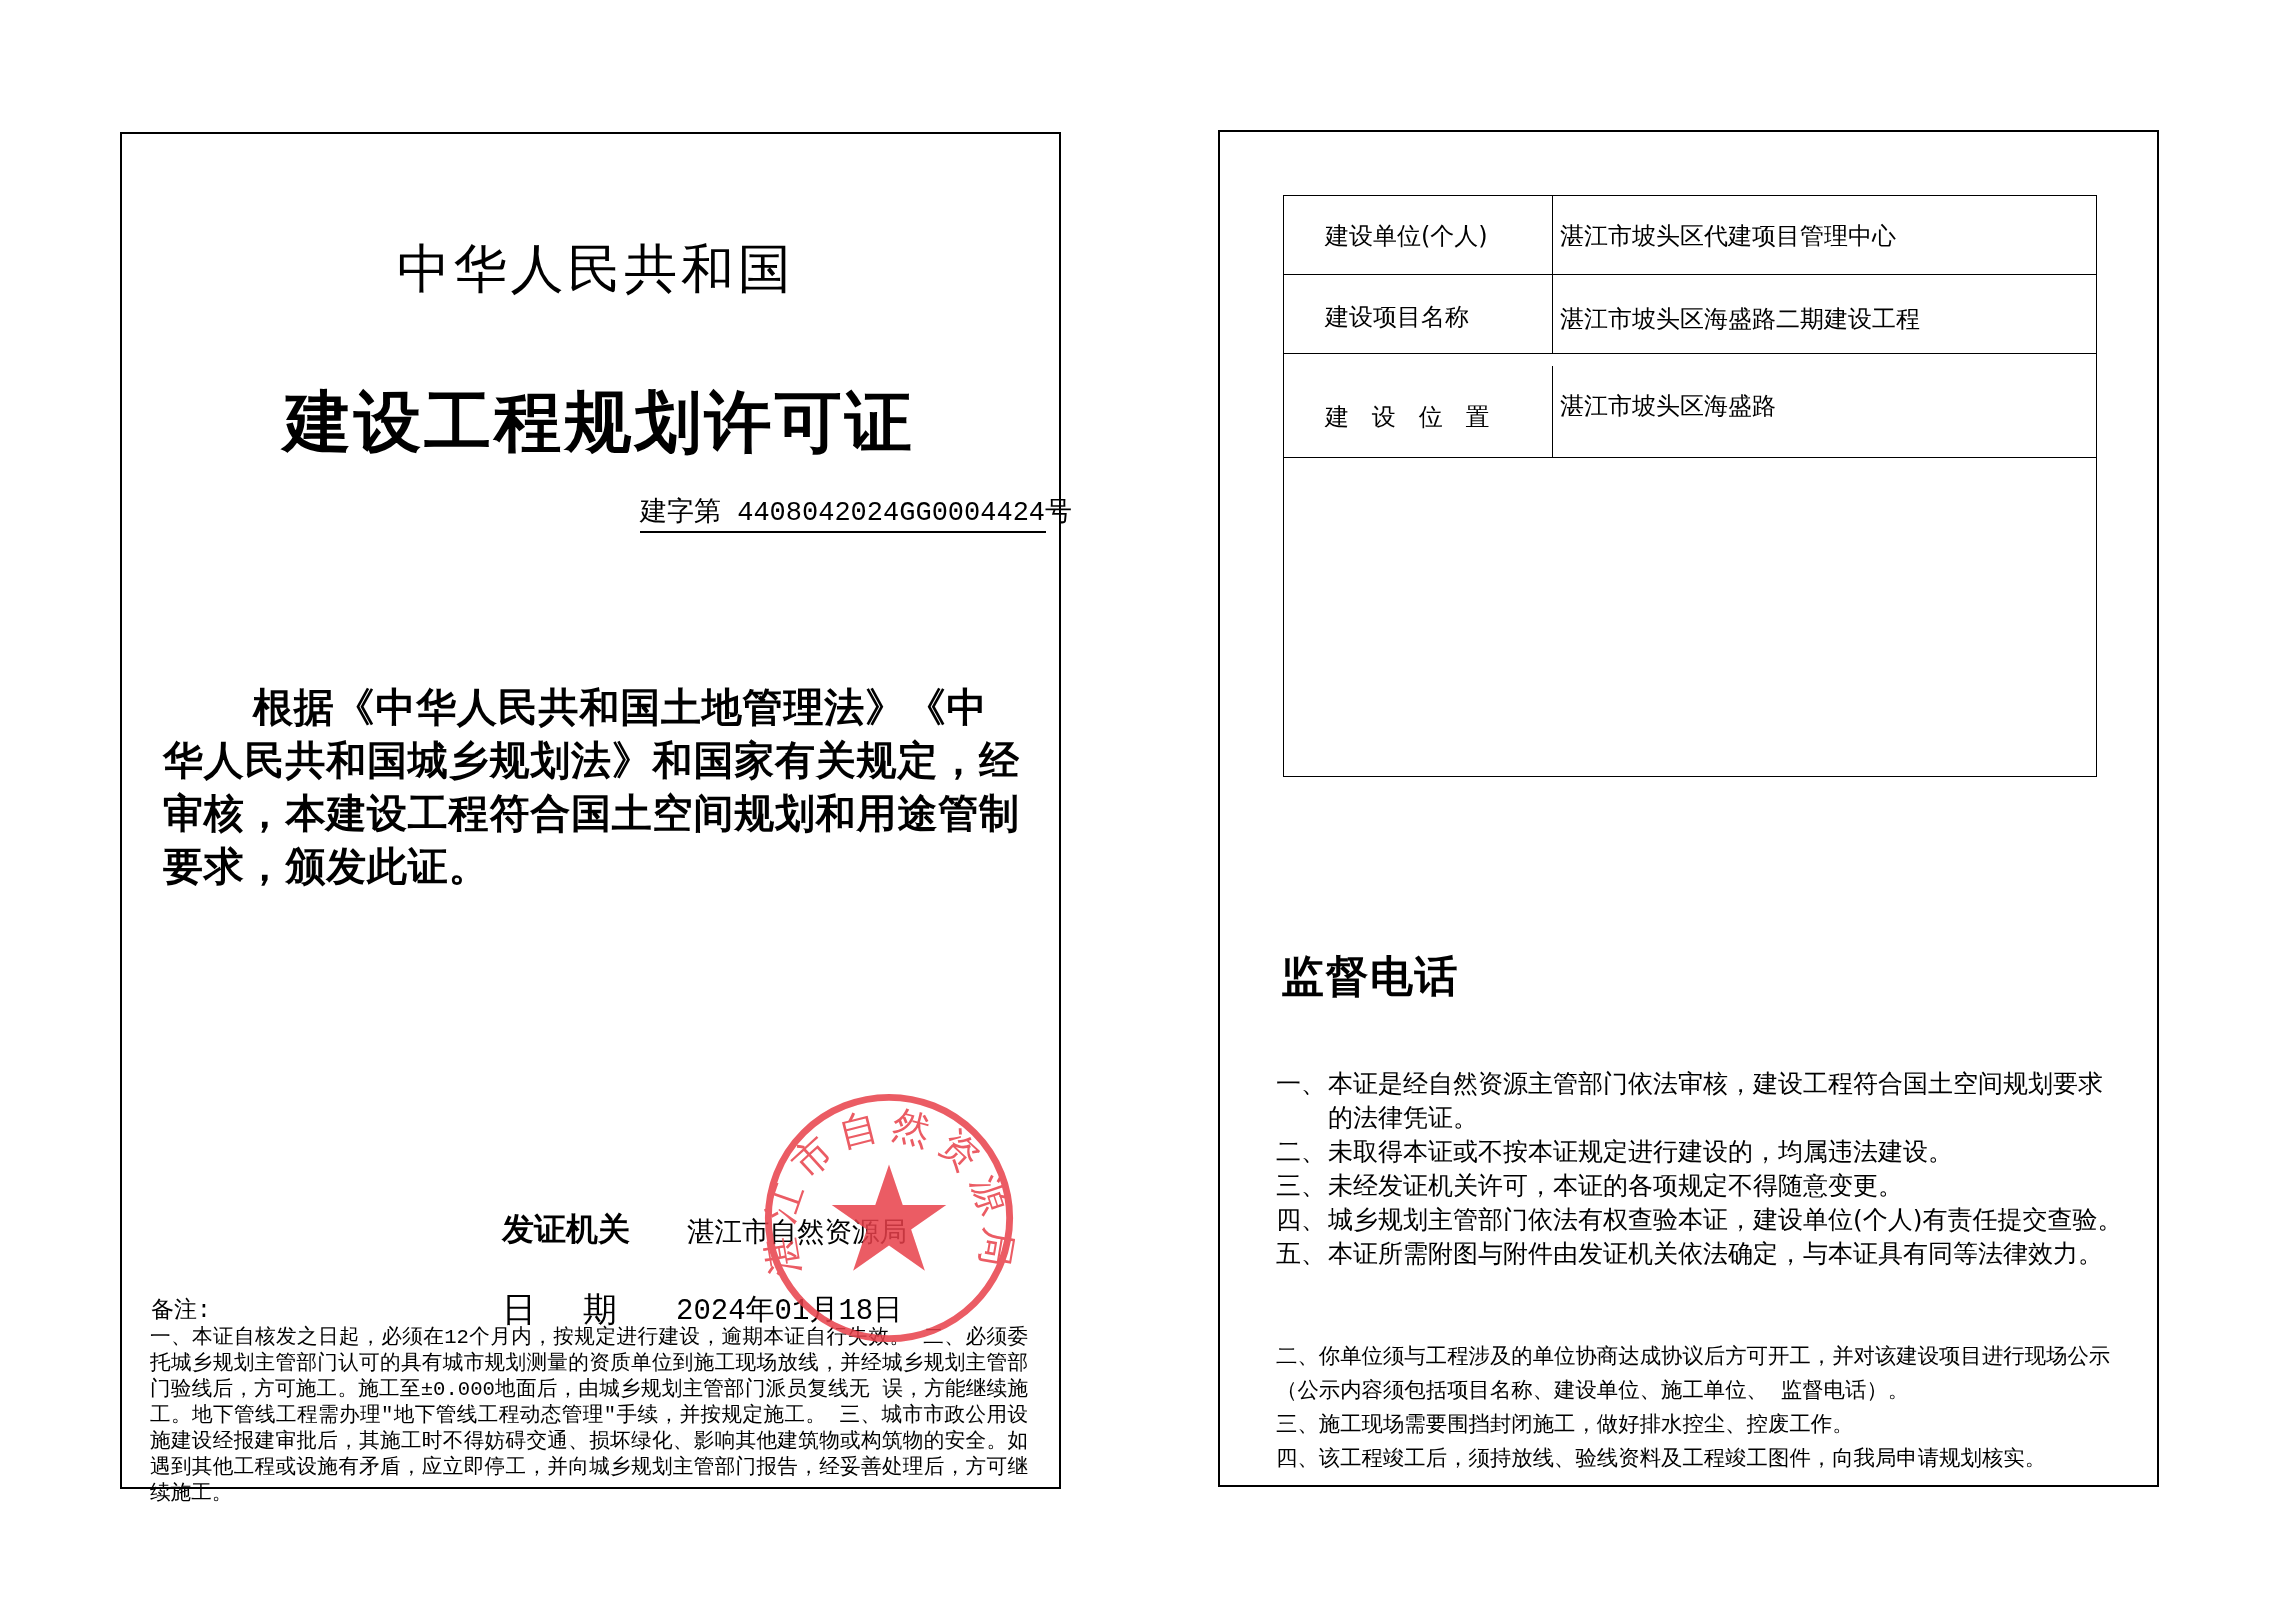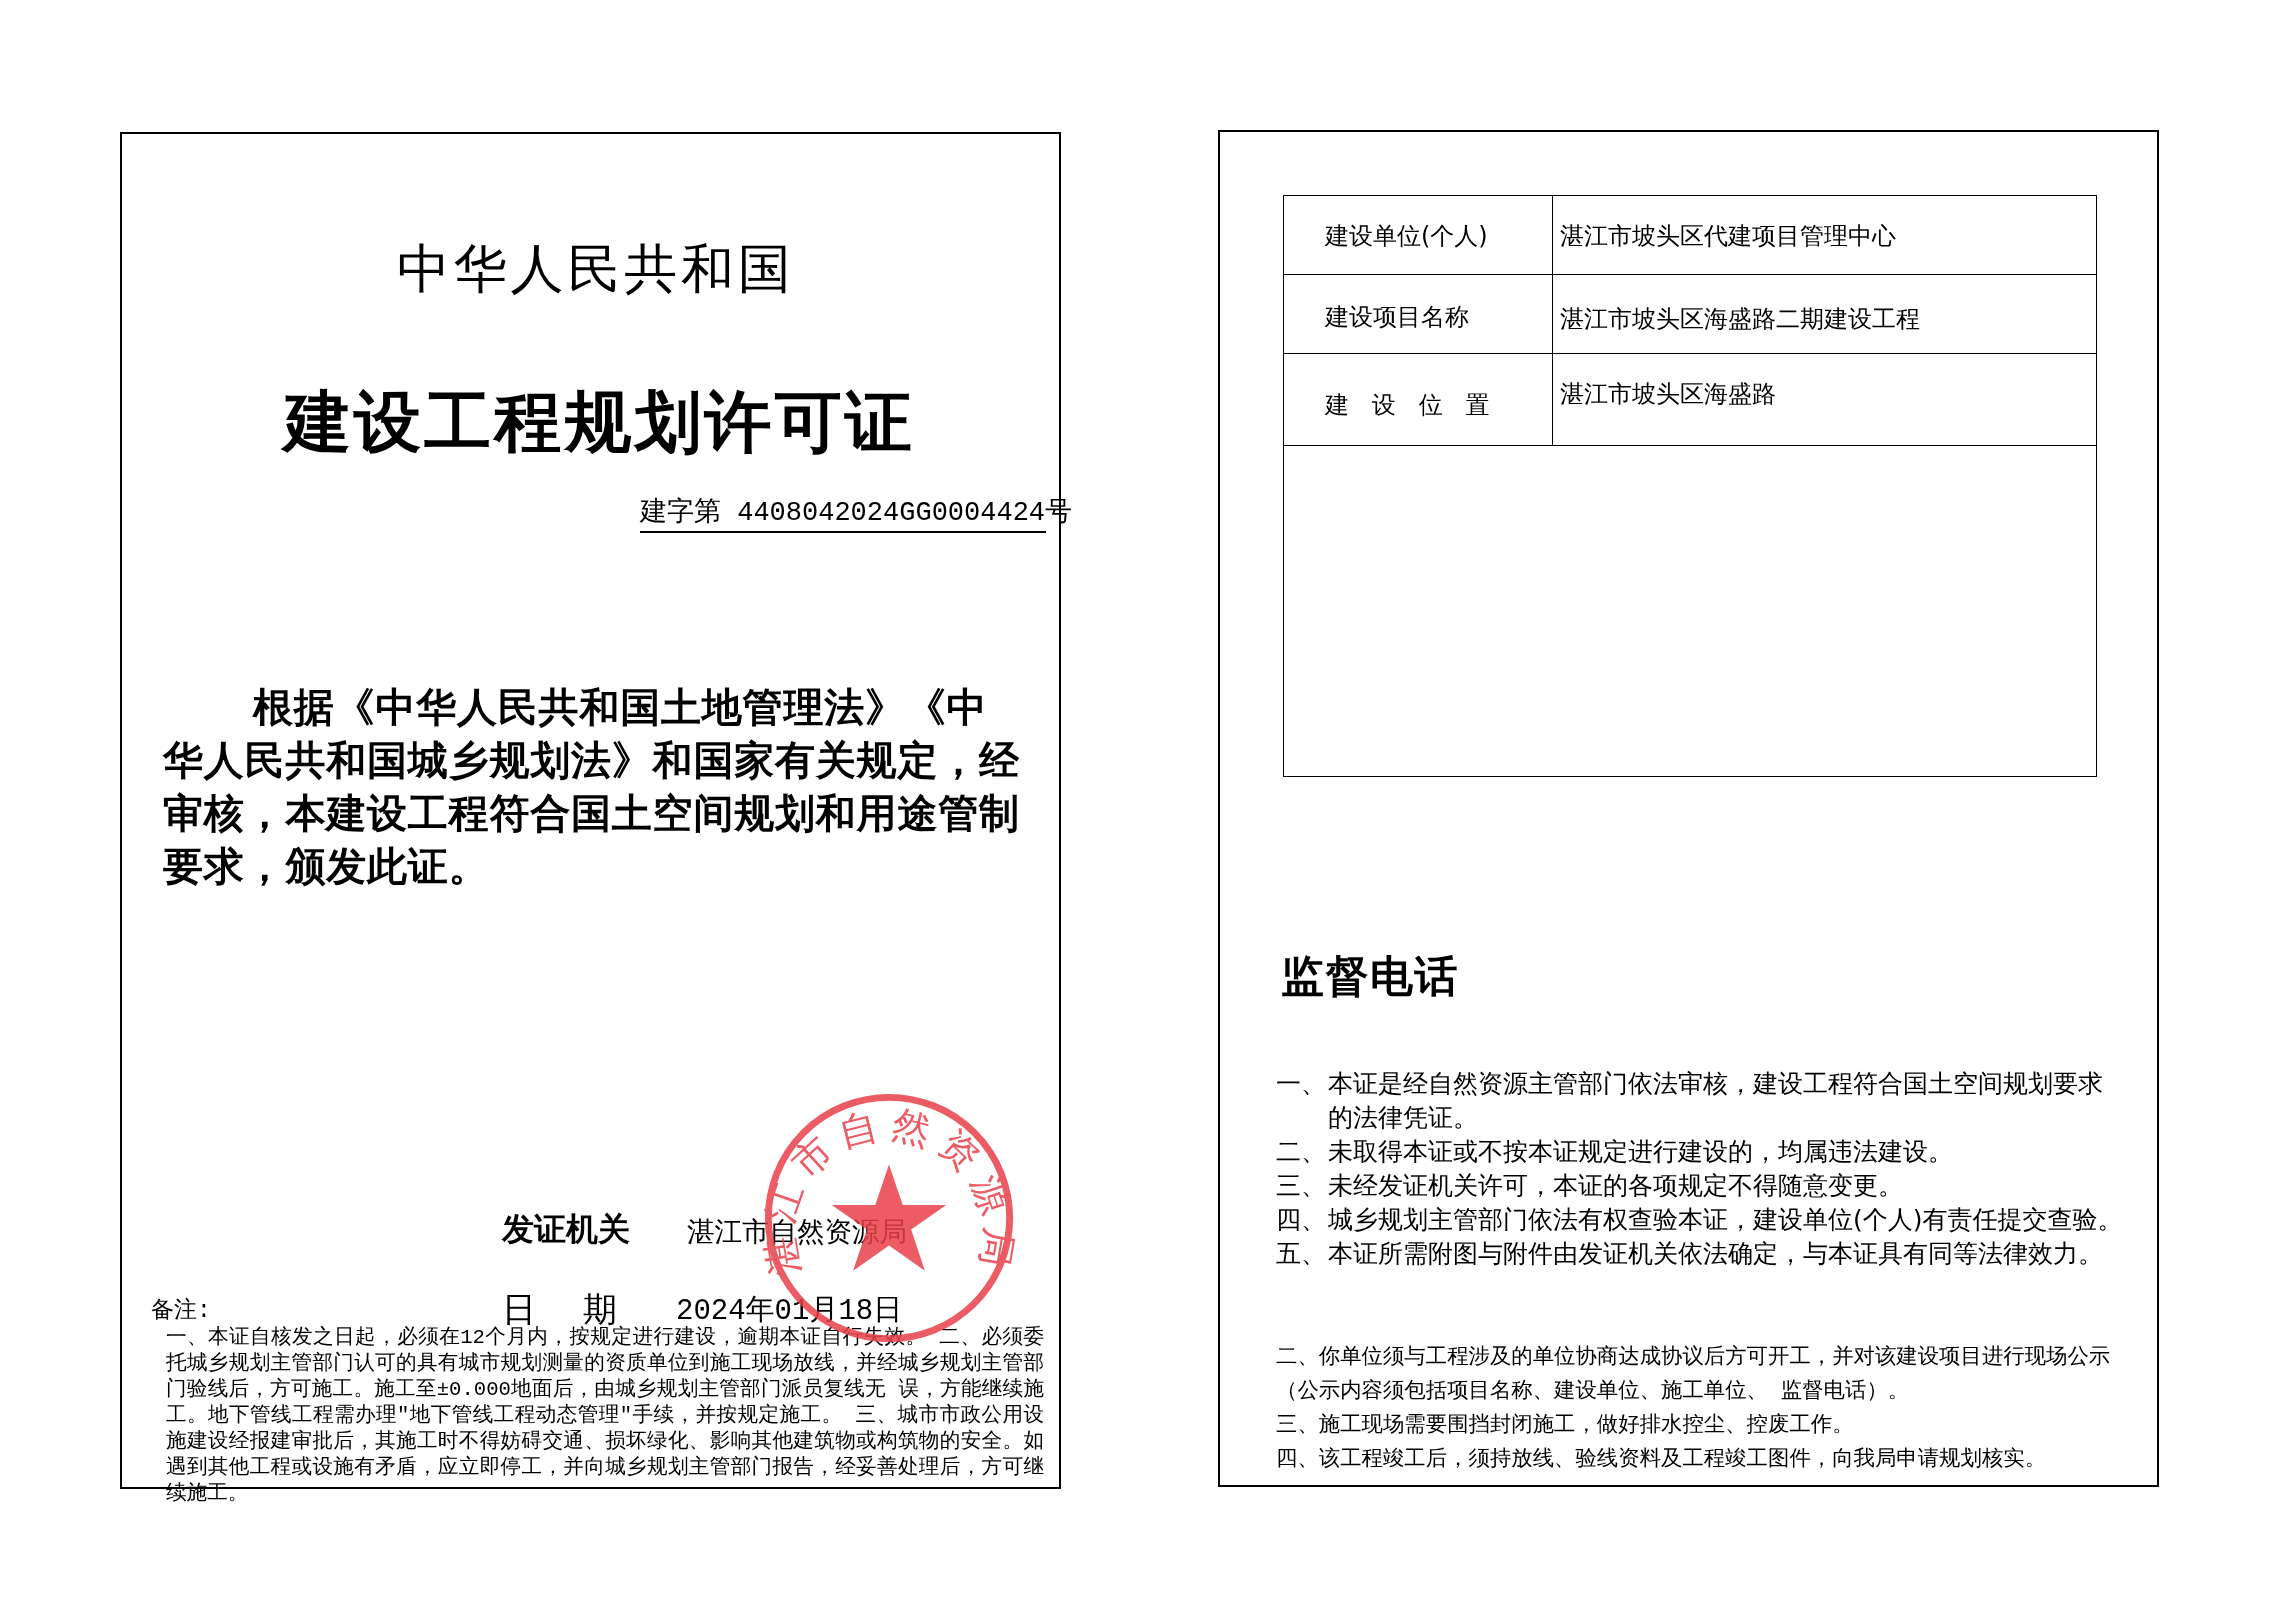--- a/index.html
+++ b/index.html
@@ -18,21 +18,21 @@
   #permit-number { left:640px; top:493px; font-size:27px; letter-spacing:0px;
                    border-bottom:2.3px solid #000; padding-bottom:1.5px; width:406px; }
   #authority-body { left:163px; top:681px; width:863px; font-size:40px; line-height:53px;
                     white-space:normal; font-weight:bold; letter-spacing:0.8px; }
   #authority-body .indent { display:inline-block; width:90px; }
   #issuer-label { left:502px; top:1208px; font-size:32px; font-weight:bold; }
   #issuer-value { left:687px; top:1214px; font-size:27.5px; }
   #notes-label { left:151px; top:1294px; font-size:23px; }
   #date-label { left:502px; top:1287px; font-size:34px; letter-spacing:47px; }
   #date-value { left:676px; top:1290px; font-size:29px; }
-  #notes-body { left:166px; top:1325px; width:878px; font-size:20.6px; line-height:26px;
+  #notes-body { left:150px; top:1325px; width:878px; font-size:20.6px; line-height:26px;
                 white-space:normal; text-align:justify; }
 
   
   #stamp { left:763px; top:1092px; width:252px; height:252px; pointer-events:none; }
 
   
   #info-table { left:1283px; top:195px; width:814px; height:582px; border:1.5px solid #000; box-sizing:border-box; }
   .trow { position:absolute; left:0; right:0; border-bottom:1.5px solid #000; box-sizing:border-box; }
   .tlabel { position:absolute; left:41px; font-size:24px; white-space:nowrap; }
   .tvalue { position:absolute; left:276px; font-size:24px; white-space:nowrap; }
@@ -85,21 +85,21 @@
   <div class="trow" style="top:0;height:79px;">
     <div class="tcol"></div>
     <span class="tlabel" style="top:24.4px;">建设单位(个人)</span>
     <span class="tvalue" style="top:24.4px;">湛江市坡头区代建项目管理中心</span>
   </div>
   <div class="trow" style="top:79px;height:79px;">
     <div class="tcol"></div>
     <span class="tlabel" style="top:26px;">建设项目名称</span>
     <span class="tvalue" style="top:28px;">湛江市坡头区海盛路二期建设工程</span>
   </div>
-  <div class="trow" style="top:158px;height:92px;">
+  <div class="trow" style="top:170px;height:92px;">
     <div class="tcol"></div>
     <span class="tlabel" style="top:35px;letter-spacing:7.6px;">建 设 位 置</span>
     <span class="tvalue" style="top:24.4px;">湛江市坡头区海盛路</span>
   </div>
 </div>
 
 <div class="abs sans" id="rules-title">监督电话</div>
 
 <div class="abs sans" id="rules-list">
   <div class="rule">

